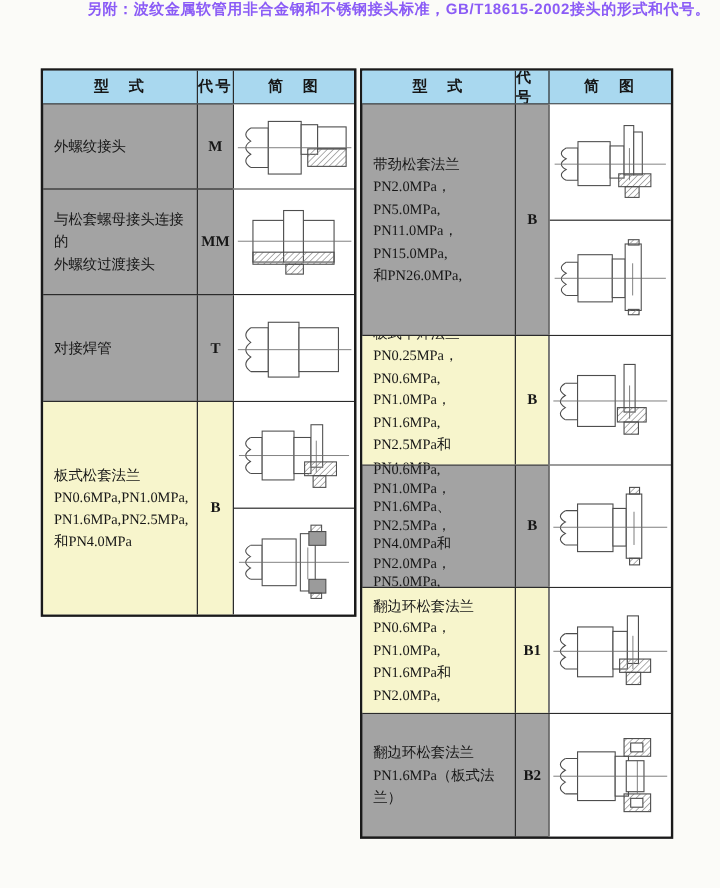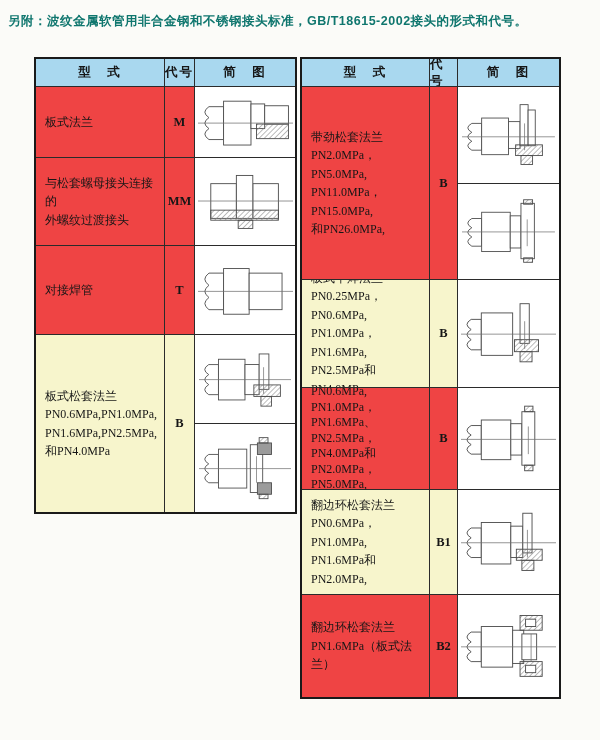--- a/index.html
+++ b/index.html
@@ -4,25 +4,25 @@
 <style>
   html,body{margin:0;padding:0;}
   body{
     width:600px;height:740px;position:relative;overflow:hidden;
     background:#fbfbf8;
     font-family:"Liberation Serif","DejaVu Serif",serif;
     color:#161616;
     --bc:#1a1a1a; --ln:#2b2b2b; --hd:#a9d8ef; --hl:#f7f5cc;
   }
   .doc-title{
-    position:absolute;left:8px;top:13px;width:584px;
+    position:absolute;left:8px;top:0;width:584px;
     font-family:"Liberation Sans","DejaVu Sans",sans-serif;
-    font-weight:bold;font-size:12.5px;letter-spacing:.5px;color:#0f766e;
+    font-weight:bold;font-size:12.5px;letter-spacing:.5px;color:#8b5cf6;text-align:right;
   }
-  .tbl{position:absolute;top:57px;border:2px solid var(--bc);background:#ef4444;box-sizing:border-box;}
+  .tbl{position:absolute;top:57px;border:2px solid var(--bc);background:#a3a3a3;box-sizing:border-box;}
   .tbl-left{left:34px;width:263px;}
   .tbl-right{left:300px;width:261px;}
   .trow{display:flex;box-sizing:border-box;}
   .trow + .trow{border-top:1.5px solid var(--ln);}
   .thead{height:27px;background:var(--hd);font-weight:bold;}
   .c{box-sizing:border-box;display:flex;align-items:center;overflow:hidden;}
   .c + .c{border-left:1.5px solid var(--ln);}
   .type{padding:4px 4px 4px 9px;font-size:12px;line-height:18.5px;white-space:pre-line;}
   .tbl-left .type{width:128px;}
   .tbl-right .type{width:127px;}
@@ -44,21 +44,21 @@
 <div class="doc-title">另附：波纹金属软管用非合金钢和不锈钢接头标准，GB/T18615-2002接头的形式和代号。</div>
 
 <div class="tbl tbl-left">
   <div class="trow thead">
     <div class="c type" style="justify-content:center;padding:0;">型　式</div>
     <div class="c code">代号</div>
     <div class="c diag">简　图</div>
   </div>
 
   <div class="trow" style="height:71px">
-    <div class="c type">板式法兰</div>
+    <div class="c type">外螺纹接头</div>
     <div class="c code">M</div>
     <div class="c diag">
       <svg viewBox="0 0 104 70">
           <defs>
             <pattern id="hp0" width="4" height="4" patternUnits="userSpaceOnUse" patternTransform="rotate(45)">
               <line x1="0" y1="0" x2="0" y2="4" stroke="#858585" stroke-width="1.2"></line>
             </pattern>
           </defs>
           <path d="M 12 18 H 28" stroke="#4d4d4d" fill="none" stroke-width="1"></path>
           <path d="M 12 54 H 28" stroke="#4d4d4d" fill="none" stroke-width="1"></path>

